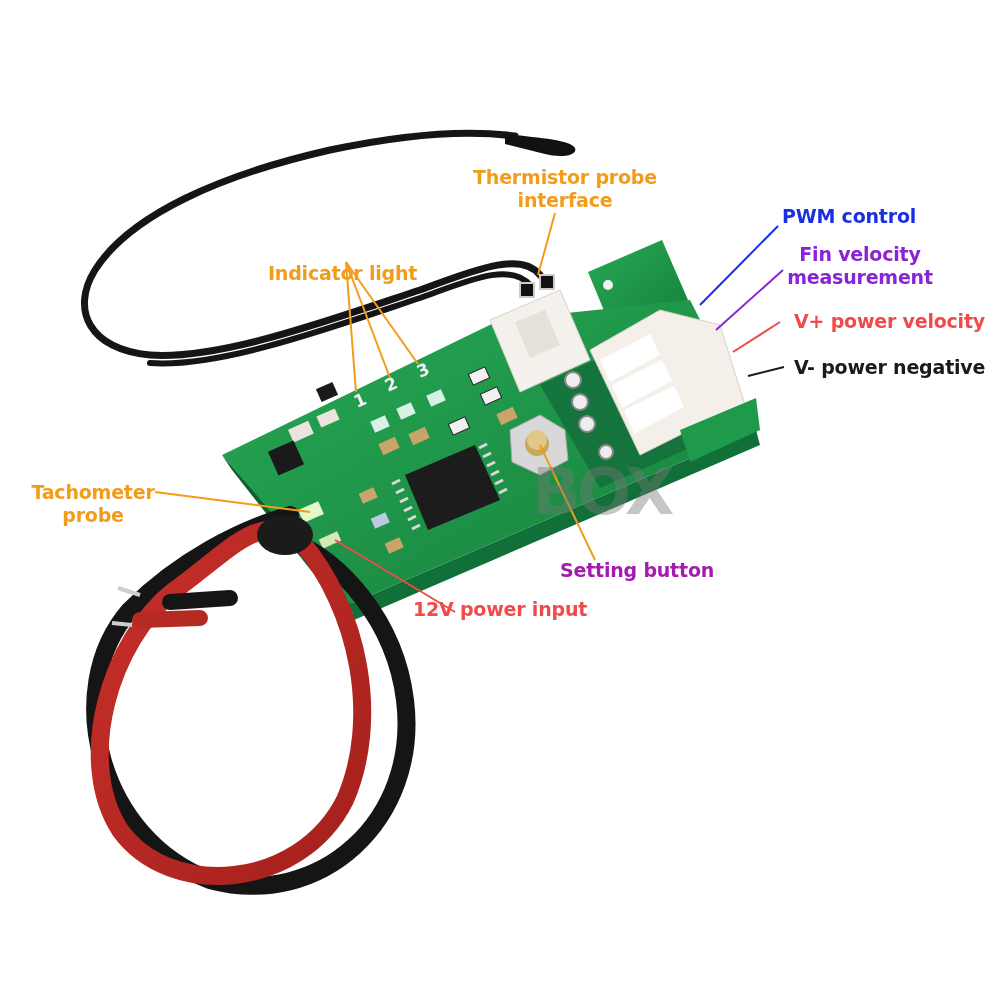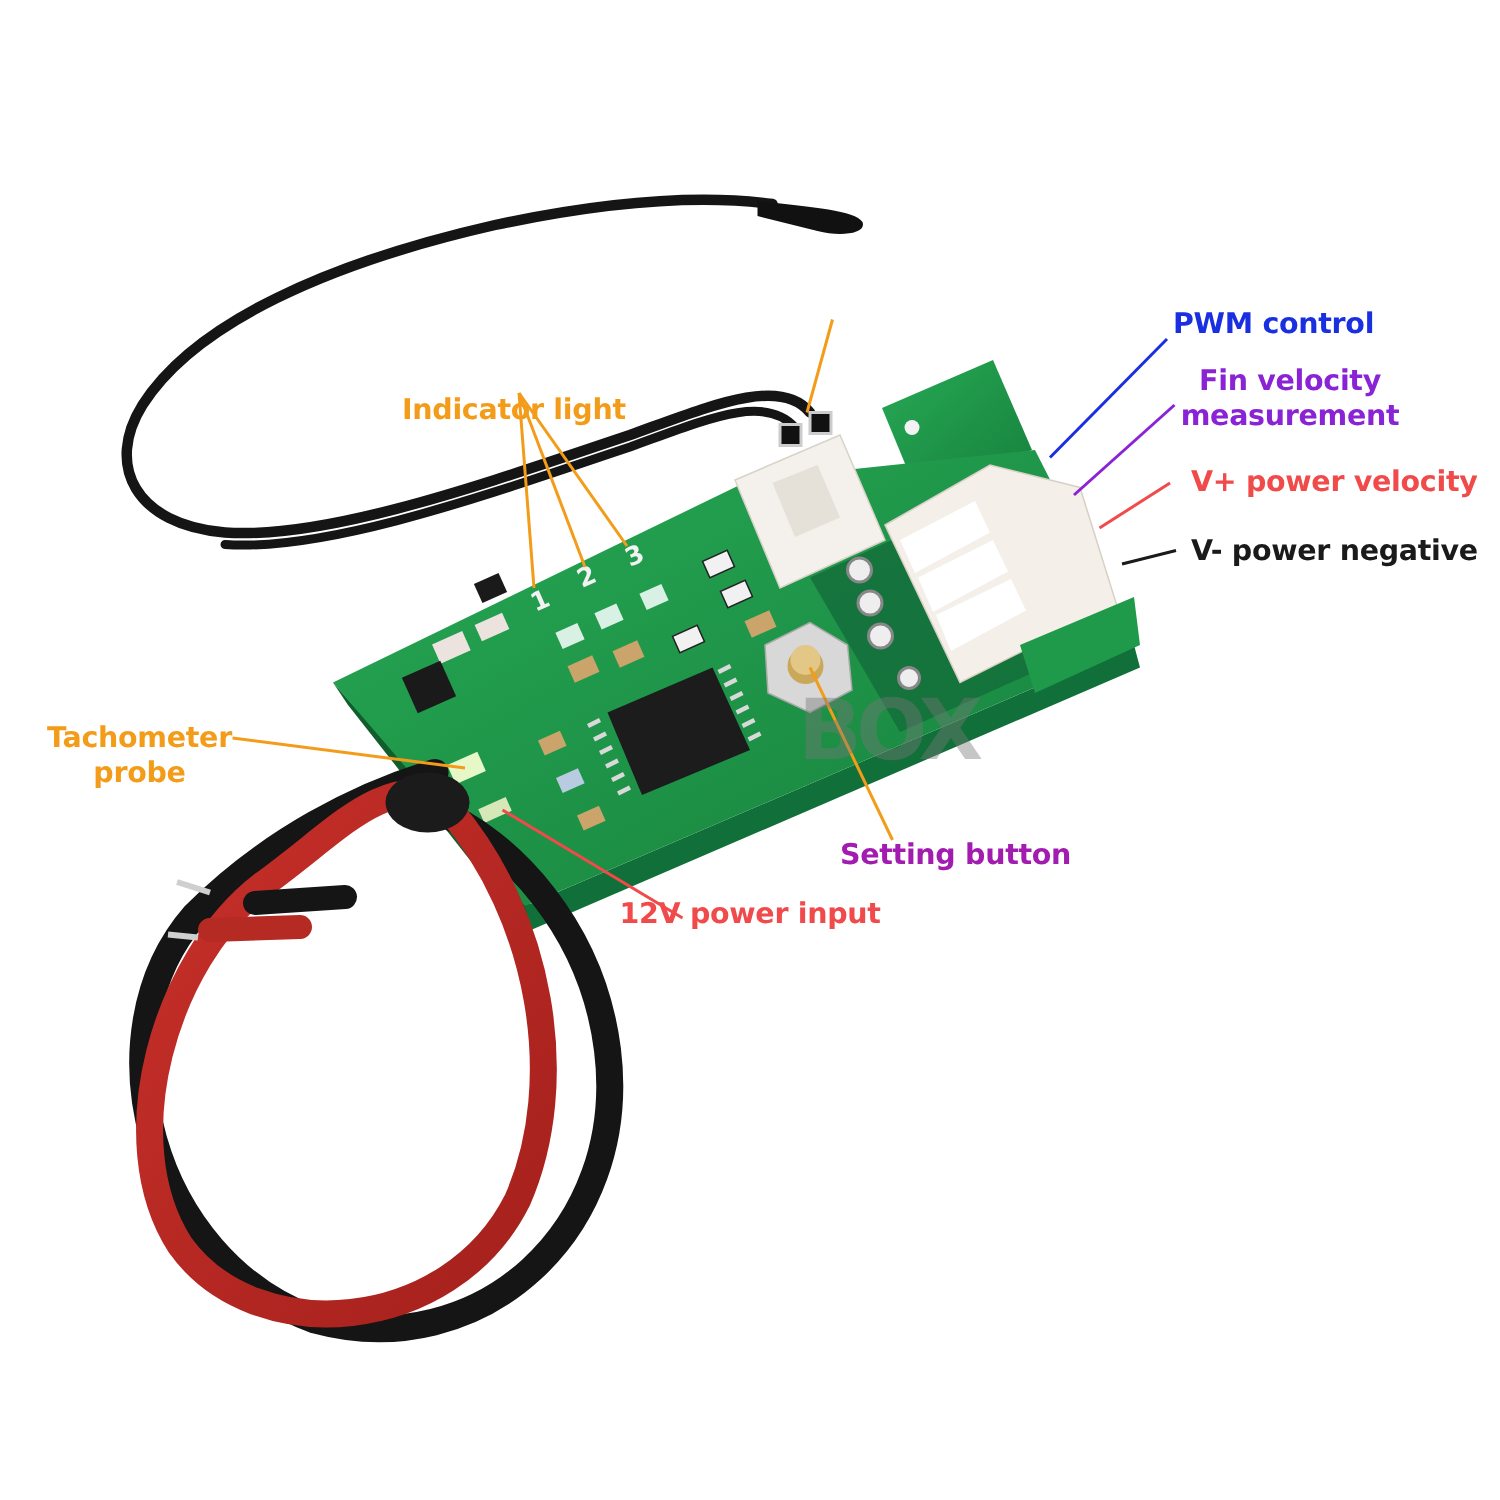--- a/index.html
+++ b/index.html
@@ -3,21 +3,21 @@
 <meta charset="utf-8">
 <style>
   html, body { margin:0; padding:0; background:#ffffff; }
   body { width:1000px; height:1000px; position:relative; overflow:hidden;
          font-family:"DejaVu Sans", "Liberation Sans", sans-serif; }
   #stage { position:absolute; left:0; top:0; width:1000px; height:1000px; }
   .label { position:absolute; font-weight:bold; font-size:19px; line-height:23px;
            white-space:nowrap; letter-spacing:-0.2px; }
   .center { text-align:center; }
   .watermark { position:absolute; font-family:"DejaVu Sans", sans-serif; font-weight:bold;
-               font-size:56px; color:rgba(120,120,120,0.42); letter-spacing:-4px; }
+               font-size:64px; color:rgba(120,120,120,0.42); letter-spacing:-4px; }
   .led-num { font-family:"DejaVu Sans", sans-serif; font-size:17px; fill:#f2f2f2; font-weight:bold; }
 </style>
 </head>
 <body>
 
 <div id="stage">
 
 <svg width="1000" height="1000" viewBox="0 0 1000 1000" style="position:absolute;left:0;top:0">
   <defs>
     <linearGradient id="pcbGrad" x1="0" y1="0" x2="1" y2="1">
@@ -155,20 +155,24 @@
     <path d="M 783 270 L 716 330" stroke="#8a22d6"></path>
 
     <path d="M 780 322 L 733 352" stroke="#f04a4a"></path>
 
     <path d="M 784 367 L 748 376" stroke="#1a1a1a"></path>
   </g>
 </svg>
 
 <div class="watermark" style="left:532px; top:455px;">BOX</div>
 
+<div class="label center" style="left:470px; top:166px; width:190px;">
+  <div style="color:#f39c1a">Thermistor probe</div>
+  <div style="color:#f39c1a">interface</div>
+</div>
 
 <div class="label" style="left:268px; top:236px; color:#f39c1a;margin-top:26px;">Indicator light</div>
 
 <div class="label" style="left:782px; top:205px; color:#1a2fe0;">PWM control</div>
 
 <div class="label center" style="left:780px; top:243px; width:160px;">
   <div style="color:#8a22d6">Fin velocity</div>
   <div style="color:#8a22d6">measurement</div>
 </div>
 

